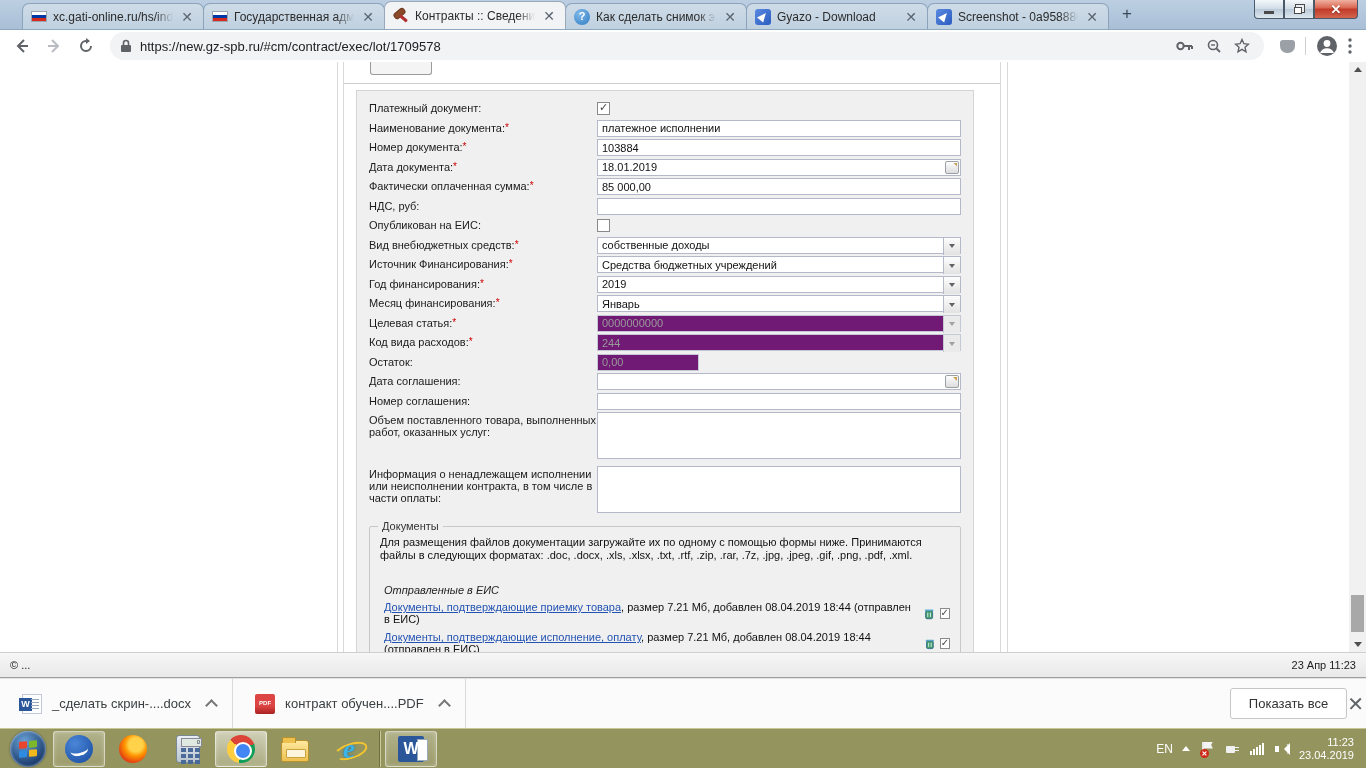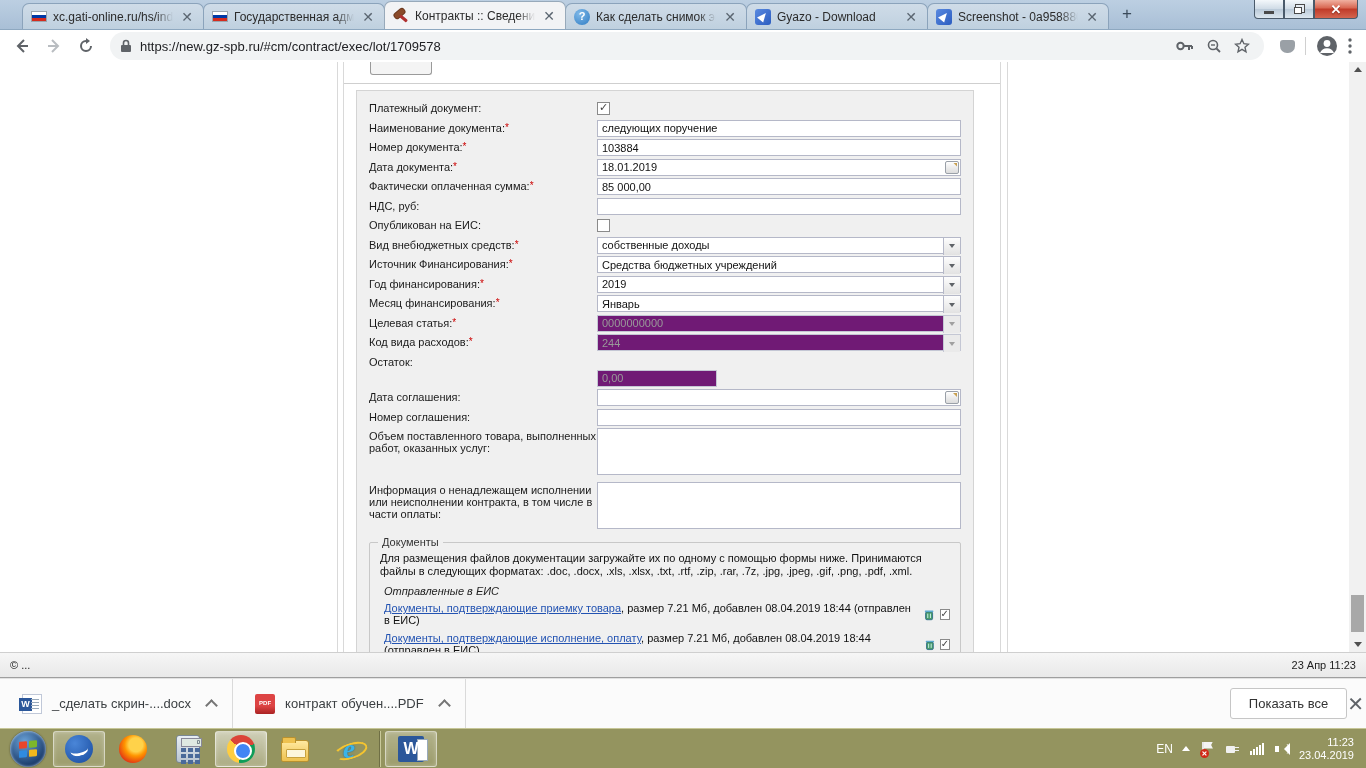--- a/index.html
+++ b/index.html
@@ -46,38 +46,38 @@
   .col-line { position:absolute; top:0; bottom:0; width:1px; background:#d9d9d9; }
   .partial-button { position:absolute; left:370px; top:0; width:62px; height:13px; background:#f4f4f4; border:1px solid #9a9a9a; border-top:none; border-radius:0 0 3px 3px; }
   .top-rule { position:absolute; left:344px; width:656px; top:21px; height:1px; background:#cfcfcf; }
 
   .form-panel { position:absolute; left:356px; top:28px; width:618px; height:600px; background:#f0f0f0; border:1px solid #d4d4d4; padding:9px 12px 0 12px; font-size:11px; color:#111; }
   .form-row { display:flex; align-items:flex-start; margin-bottom:2.5px; min-height:17px; }
   .form-label { width:228px; flex:0 0 228px; padding-top:2px; line-height:12px; color:#1a1a1a; }
   .req { color:#c00; font-size:10px; vertical-align:top; }
   .field { flex:1; position:relative; }
   .tf { height:17px; background:#fff; border:1px solid #b5b8c8; display:flex; align-items:center; padding:0 4px; color:#111; position:relative; }
-  .tf.short { width:120px;margin-top:16px; }
+  .tf.short { width:102px; }
   .tf.disabled { background:#701a75; color:#999; border-color:#c4c7d4; }
   .cal-btn { position:absolute; right:1px; top:1px; width:14px; height:13px; background:linear-gradient(#fefefe,#dcdcdc); border:1px solid #9aa0a8; border-radius:2px; }
   .cal-btn::after { content:""; position:absolute; right:1px; top:1px; width:4px; height:4px; background:#c8a050; clip-path:polygon(0 0,100% 100%,100% 0); }
   .sel { padding-right:20px; }
   .sel-btn { position:absolute; right:0; top:0; width:17px; height:17px; border-left:1px solid #b5b8c8; background:linear-gradient(#fdfdfd,#e2e2e2); display:flex; align-items:center; justify-content:center; }
   .sel-btn::after { content:""; width:0; height:0; border-left:3.5px solid transparent; border-right:3.5px solid transparent; border-top:4px solid #5f6368; }
   .tf.disabled .sel-btn { background:#eaeaea; border-left-color:#c4c7d4; }
   .tf.disabled .sel-btn::after { border-top-color:#a0a0a0; }
   .cb { width:13px; height:13px; background:#fff; border:1px solid #8a8a8a; position:relative; margin-top:2px; }
   .cb.checked::after { content:"✓"; position:absolute; left:1px; top:-2px; font-size:11px; color:#444; }
   .ta { height:47px; background:#fff; border:1px solid #b5b8c8; }
   .ta-row { margin-bottom:7px; }
 
   .docs-fieldset { margin-top:5px; border:1px solid #c8c8c8; border-radius:2px; padding:2px 10px 8px 10px; }
   .docs-legend { font-size:11px; color:#333; padding:0 4px; margin-left:-2px; }
   .docs-intro { line-height:13px; color:#111; margin-top:2px; }
-  .docs-subhead { font-style:italic; color:#222; margin:7px 0 5px 4px; }
+  .docs-subhead { font-style:italic; color:#222; margin:22px 0 5px 4px; }
   .doc-file-row { display:flex; align-items:center; gap:4px; margin:0 0 6px 4px; }
   .doc-link { color:#2353b2; text-decoration:underline; cursor:pointer; }
   .doc-meta { color:#111; }
   .trash-icon { width:13px; height:13px; margin-left:4px; }
   .cb-small { width:11px; height:11px; background:#fff; border:1px solid #8a8a8a; position:relative; }
   .cb-small::after { content:"✓"; position:absolute; left:0px; top:-2px; font-size:10px; color:#444; }
 
   
   .scrollbar { position:absolute; right:0; top:0; width:17px; height:590px; background:#f1f1f1; }
   .sb-arrow { position:absolute; left:0; width:17px; height:15px; display:flex; align-items:center; justify-content:center; }
@@ -274,21 +274,21 @@
         <div class="form-row">
           <div class="form-label">Платежный документ:</div>
           <div class="field">
             <div class="cb checked"></div>
           </div>
         </div>
         <div class="form-row">
           <div class="form-label">Наименование документа:<span class="req">*</span></div>
           <div class="field">
             <div class="tf">
-              <span>следующих поручение</span>
+              <span>платежное исполнении</span>
             </div>
           </div>
         </div>
         <div class="form-row">
           <div class="form-label">Номер документа:<span class="req">*</span></div>
           <div class="field">
             <div class="tf">
               <span>103884</span>
             </div>
           </div>

